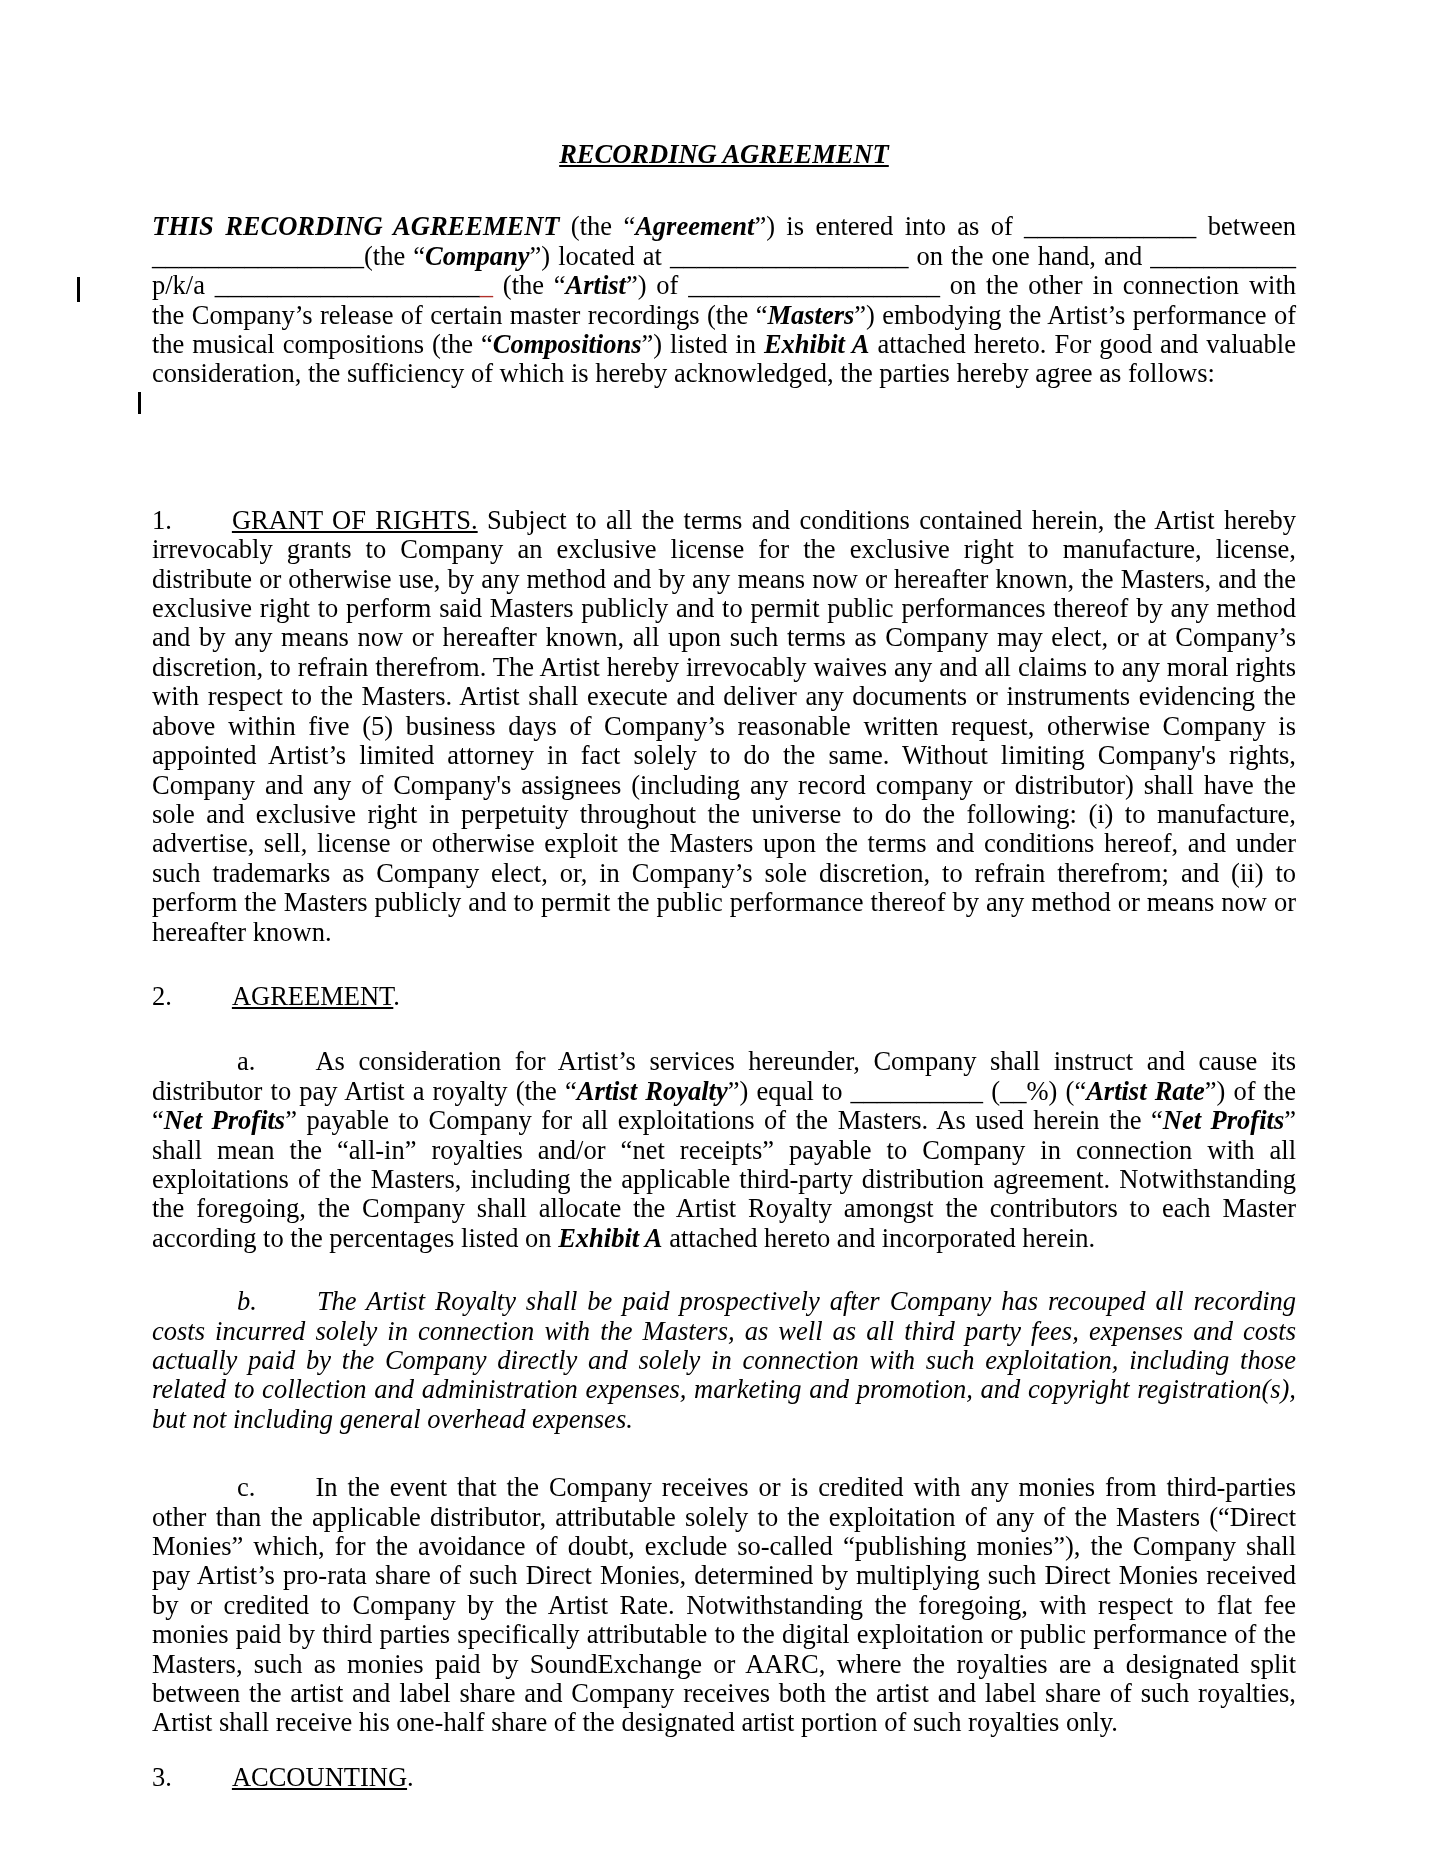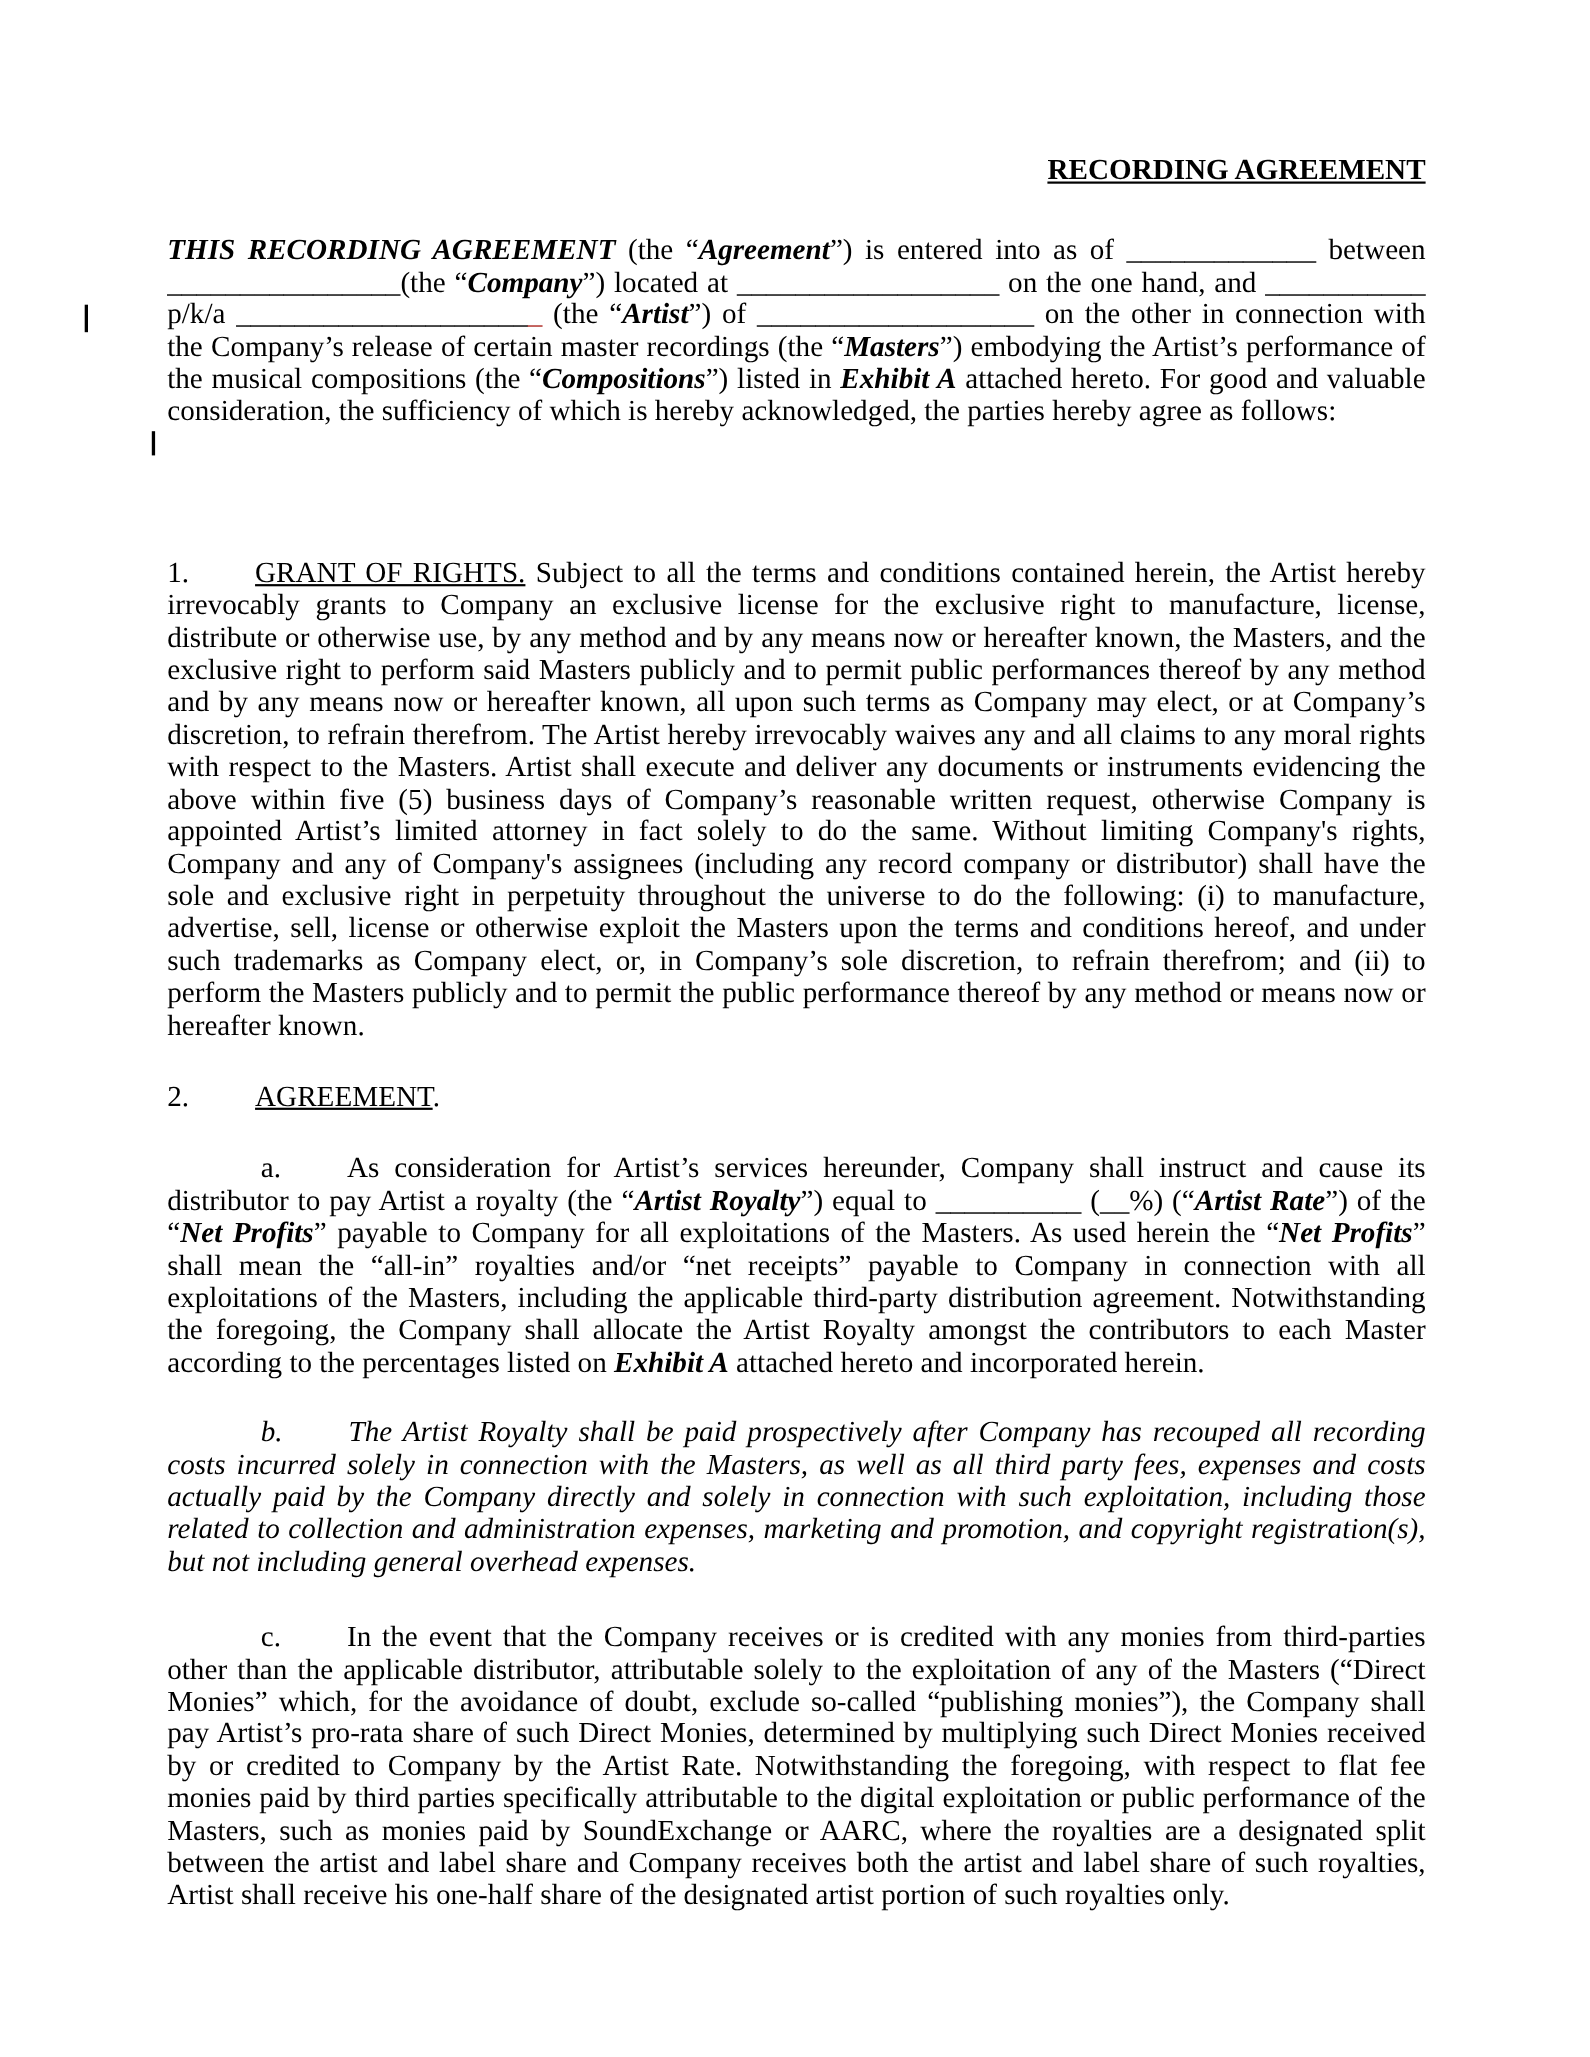--- a/index.html
+++ b/index.html
@@ -17,23 +17,24 @@
     line-height: 29.4px;
     color: #000000;
   }
   .content {
     padding-left: 152px;
     padding-right: 149px;
   }
   p { margin: 0; text-align: justify; }
   .title {
     margin-top: 140px;
-    text-align: right;
+    text-align: center;
     font-weight: bold;
     text-decoration: underline;
+    font-style: italic;
   }
   .intro   { margin-top: 43px; }
   .sec1    { margin-top: 117px; }   
   .sec2h   { margin-top: 35px; text-align: left; }
   .sec2a   { margin-top: 36px; }
   .sec2b   { margin-top: 34px; font-style: italic; }
   .sec2c   { margin-top: 39px; }
   .sec3h   { margin-top: 25px; text-align: left; }
 
   .b { font-weight: bold; font-style: italic; }
@@ -67,15 +68,16 @@
     <p class="sec1"><span>1.</span><span class="tab"></span><span class="u">GRANT OF RIGHTS.</span><span> Subject to all the terms and conditions contained herein, the Artist hereby irrevocably grants to Company an exclusive license for the exclusive right to manufacture, license, distribute or otherwise use, by any method and by any means now or hereafter known, the Masters, and the exclusive right to perform said Masters publicly and to permit public performances thereof by any method and by any means now or hereafter known, all upon such terms as Company may elect, or at Company’s discretion, to refrain therefrom. The Artist hereby irrevocably waives any and all claims to any moral rights with respect to the Masters. Artist shall execute and deliver any documents or instruments evidencing the above within five (5) business days of Company’s reasonable written request, otherwise Company is appointed Artist’s limited attorney in fact solely to do the same. Without limiting Company's rights, Company and any of Company's assignees (including any record company or distributor) shall have the sole and exclusive right in perpetuity throughout the universe to do the following: (i) to manufacture, advertise, sell, license or otherwise exploit the Masters upon the terms and conditions hereof, and under such trademarks as Company elect, or, in Company’s sole discretion, to refrain therefrom; and (ii) to perform the Masters publicly and to permit the public performance thereof by any method or means now or hereafter known.</span></p>
 
     <p class="sec2h"><span>2.</span><span class="tab"></span><span class="u">AGREEMENT</span><span>.</span></p>
 
     <p class="sec2a indent"><span>a.</span><span class="tab"></span><span>As consideration for Artist’s services hereunder, Company shall instruct and cause its distributor to pay Artist a royalty (the “</span><span class="b">Artist Royalty</span><span>”) equal to </span><span>__________</span><span> (</span><span>__</span><span>%) (“</span><span class="b">Artist Rate</span><span>”) of the “</span><span class="b">Net Profits</span><span>” payable to Company for all exploitations of the Masters. As used herein the “</span><span class="b">Net Profits</span><span>” shall mean the “all-in” royalties and/or “net receipts” payable to Company in connection with all exploitations of the Masters, including the applicable third-party distribution agreement. Notwithstanding the foregoing, the Company shall allocate the Artist Royalty amongst the contributors to each Master according to the percentages listed on </span><span class="b">Exhibit A</span><span> attached hereto and incorporated herein.</span></p>
 
     <p class="sec2b indent"><span>b.</span><span class="tab"></span><span>The Artist Royalty shall be paid prospectively after Company has recouped all recording costs incurred solely in connection with the Masters, as well as all third party fees, expenses and costs actually paid by the Company directly and solely in connection with such exploitation, including those related to collection and administration expenses, marketing and promotion, and copyright registration(s), but not including general overhead expenses.</span></p>
 
     <p class="sec2c indent"><span>c.</span><span class="tab"></span><span>In the event that the Company receives or is credited with any monies from third-parties other than the applicable distributor, attributable solely to the exploitation of any of the Masters (“Direct Monies” which, for the avoidance of doubt, exclude so-called “publishing monies”), the Company shall pay Artist’s pro-rata share of such Direct Monies, determined by multiplying such Direct Monies received by or credited to Company by the Artist Rate. Notwithstanding the foregoing, with respect to flat fee monies paid by third parties specifically attributable to the digital exploitation or public performance of the Masters, such as monies paid by SoundExchange or AARC, where the royalties are a designated split between the artist and label share and Company receives both the artist and label share of such royalties, Artist shall receive his one-half share of the designated artist portion of such royalties only.</span></p>
 
+    <p class="sec3h"><span>3.</span><span class="tab"></span><span class="u">ACCOUNTING</span><span>.</span></p>
 
   </div>
 </div>
 
 </body></html>

